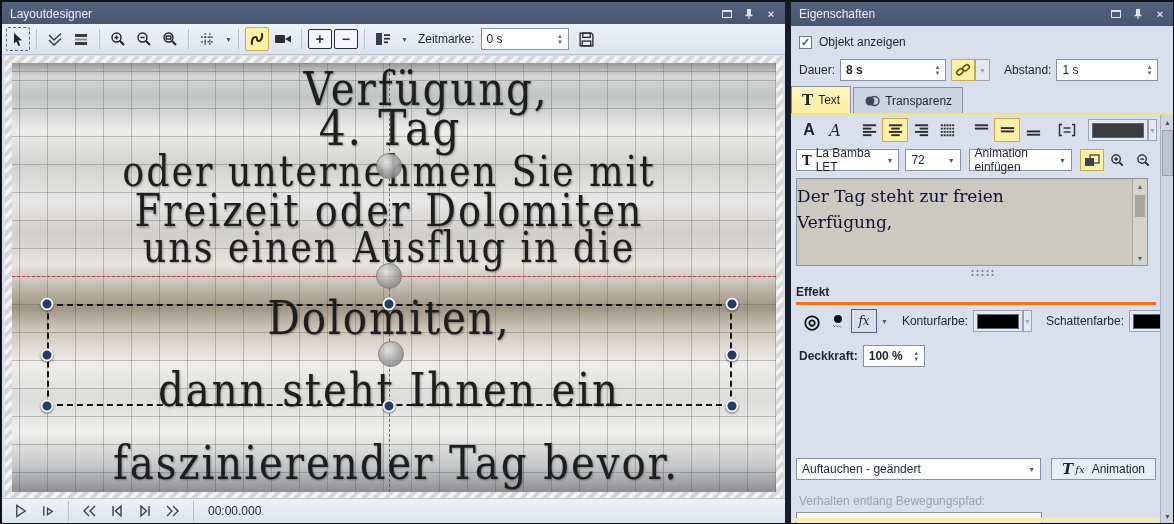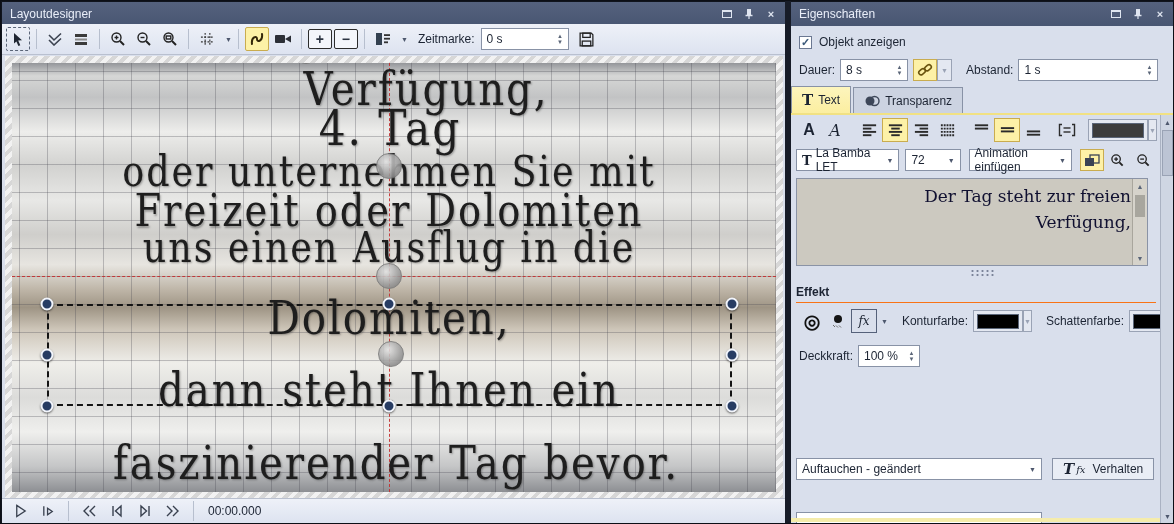--- a/index.html
+++ b/index.html
@@ -120,33 +120,33 @@
   .fbtn.active { background:#fdf1a7; border-color:#c9ac4f; }
   .vsep { width:1px; height:20px; background:#b7bfce; margin:0 4px; }
   .combo { background:#fff; border:1px solid #8892a6; height:22px; display:flex;
     align-items:center; padding:0 5px; }
   .combo .dd-arrow { margin-left:auto; }
   .swatch { width:42px; height:15px; border:1px solid #5a6578; }
   .swatch-btn { height:22px; padding:2px 3px; border:1px solid #9aa3b5; background:#e4e8f1;
     display:flex; align-items:center; }
   #preview-box { position:absolute; left:5px; top:176px; width:352px; height:88px;
     background:#ccc9c0; border:1px solid #8a93a6; overflow:hidden; }
-  #preview-text { position:absolute; left:0; right:16px; top:4px; text-align:right;
+  #preview-text { position:absolute; left:0; right:16px; top:4px; text-align:left;
     font-family:"DejaVu Serif", serif; font-size:17px; line-height:1.55; color:#101030; }
   .pv-scroll { position:absolute; right:0; top:0; bottom:0; width:15px; background:#d6d3cb;
     border-left:1px solid #a9a69d; }
   .pv-scroll .sarrow { position:absolute; left:0; right:0; height:14px; display:flex;
     align-items:center; justify-content:center; font-size:7px; color:#5a6578; }
   .pv-thumb { position:absolute; left:2px; right:2px; top:16px; height:22px; background:#a8a69e; }
   #grip { position:absolute; top:267px; left:50%; transform:translateX(-50%);
     width:26px; height:7px;
     background-image:radial-gradient(circle, #7a8398 1px, transparent 1.2px);
     background-size:5px 4px; }
   .section-head { position:absolute; left:5px; right:18px; font-weight:bold; color:#1c2433;
-    border-bottom:1px solid #f97316; padding-bottom:3px; }
+    border-bottom:3px solid #f97316; padding-bottom:3px; }
   .disabled-lbl { color:#9aa2b3; }
   #rp-scrollbar { position:absolute; right:0; top:113px; bottom:0; width:14px;
     background:#cfd6e3; border-left:1px solid #aab2c2; }
   #rp-scrollbar .sarrow { position:absolute; left:0; right:0; height:14px; display:flex;
     align-items:center; justify-content:center; font-size:7px; color:#4d576d; }
   #rp-thumb { position:absolute; left:1px; right:1px; top:15px; height:46px;
     background:#bcc4d4; border:1px solid #9aa3b5; }
   #bottom-accent { position:absolute; left:0; right:14px; bottom:1px; height:4px; background:#f5ecab; }
   #partial-combo { position:absolute; left:5px; top:510px; width:246px; height:12px;
     background:#fff; border:1px solid #8892a6; border-bottom:none; }
@@ -366,21 +366,21 @@
 
     <div class="row" style="top:33px; left:8px;">
       <span class="checkbox">
           <span>✓</span>
         </span>
       <span>Objekt anzeigen</span>
     </div>
 
     <div class="row" style="top:57px; left:8px; right:16px;">
       <span class="lbl">Dauer:</span>
-      <span class="spin" style="width:68px;">
+      <span class="spin" style="width:106px;font-weight:bold;">
         <span>8 s</span>
         <span class="arrows">
             <span>▲</span>
             <span>▼</span>
           </span>
       </span>
       <span class="ybtn" style="margin-left:5px;">
         <svg width="16" height="16" viewBox="0 0 16 16" fill="none" stroke="#6b5510" stroke-width="1.6">
             <rect x="1.5" y="7.5" width="7" height="4.5" rx="2.2" transform="rotate(-40 5 9.7)"></rect>
             <rect x="7.5" y="3.5" width="7" height="4.5" rx="2.2" transform="rotate(-40 11 5.7)"></rect>
@@ -550,41 +550,44 @@
         <span class="swatch" style="background:#000;"></span>
       </span>
       <span class="arrow-btn">▼</span>
       <span class="vsep" style="margin:0 7px;"></span>
       <span class="lbl">Schattenfarbe:</span>
       <span class="swatch-btn">
         <span class="swatch" style="background:#000; width:34px;"></span>
       </span>
       <span class="arrow-btn">▼</span>
     </div>
-    <div class="row" style="top:343px; left:8px;">
+    <div class="row" style="top:343px; left:8px;font-weight:bold;">
       <span class="lbl">Deckkraft:</span>
       <span class="spin" style="width:62px;">
         <span>100 %</span>
         <span class="arrows">
             <span>▲</span>
             <span>▼</span>
           </span>
       </span>
     </div>
 
     <div class="row" style="top:456px; left:5px; right:18px;">
       <span class="combo" style="flex:1; max-width:246px;">
         <span>Auftauchen - geändert</span>
         <span class="dd-arrow">▼</span>
       </span>
       <span class="combo" style="margin-left:10px; background:#e9edf5; border-color:#8892a6; padding:0 10px; gap:2px;">
         <span style="font-family:'DejaVu Serif',serif; font-style:italic; font-weight:bold; font-size:15px;">T</span>
         <span style="font-family:'DejaVu Serif',serif; font-style:italic; font-size:10px; margin-right:5px;">fx</span>
-        <span>Verhalten</span>
-      </span>
+        <span>Animation</span>
+      </span>
+    </div>
+    <div class="row disabled-lbl" style="top:492px; left:8px;">
+      <span>Verhalten entlang Bewegungspfad:</span>
     </div>
     <div id="partial-combo"></div>
     <div id="bottom-accent"></div>
 
     <div id="rp-scrollbar">
       <span class="sarrow" style="top:0;">▲</span>
       <span id="rp-thumb"></span>
       <span class="sarrow" style="bottom:0;">▼</span>
     </div>
   </div>

